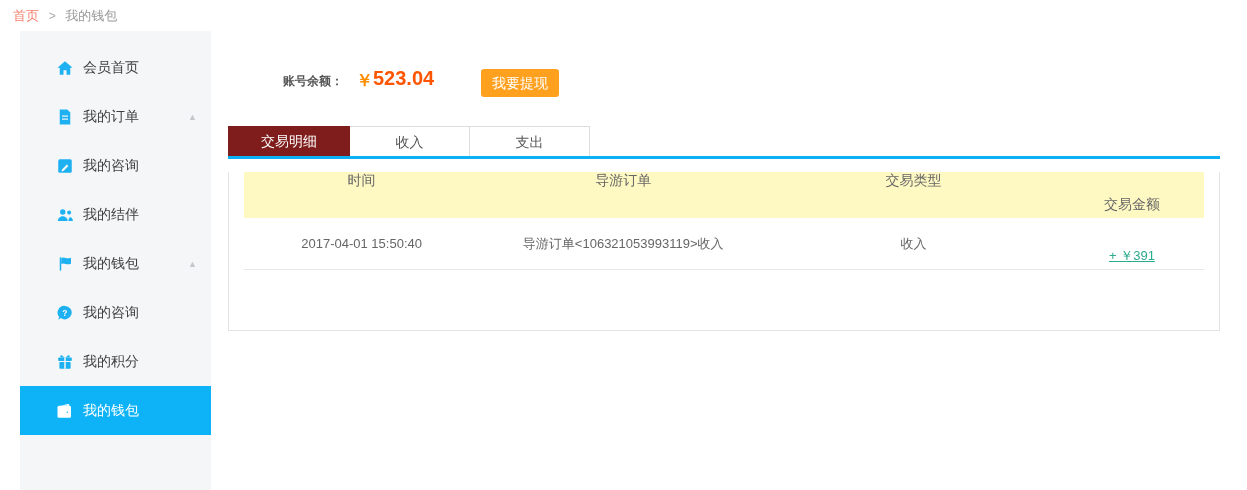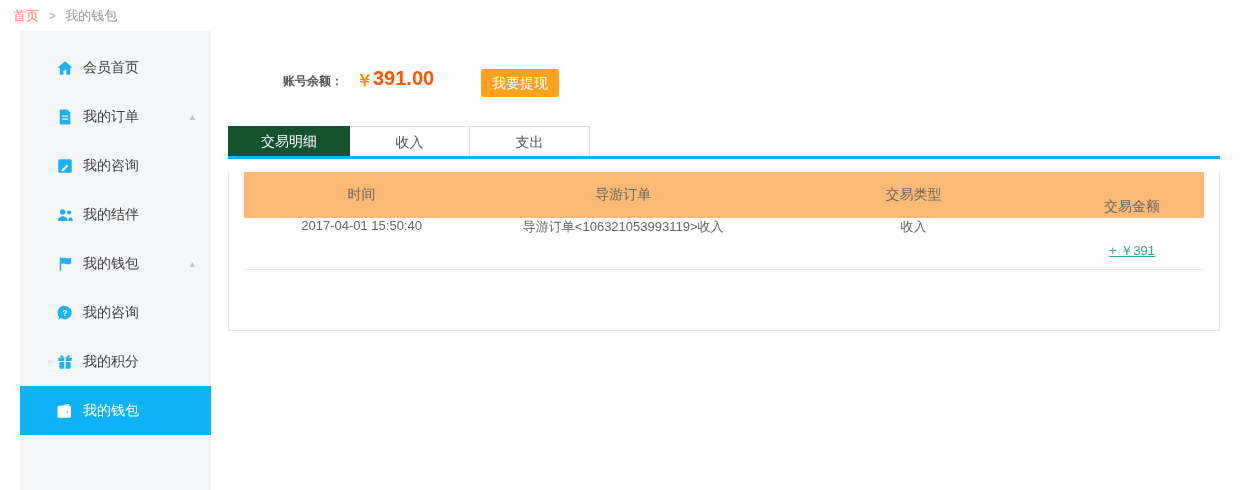--- a/index.html
+++ b/index.html
@@ -34,30 +34,30 @@
   .balance-label { position:absolute; left:55px; top:43px; font-size:12px; color:#555;font-weight:bold; }
   .balance-yen { position:absolute; left:128px; top:39px; font-size:17px; font-weight:bold; color:#ff8d00; }
   .balance-amount { position:absolute; left:145px; top:37px; font-size:20px; font-weight:bold; color:#ff5500; }
   .withdraw-btn { position:absolute; left:253px; top:39px; width:78px; height:28px;
     background:#ffa11f; color:#fff; font-size:14px; border:none; border-radius:3px;
     cursor:pointer; line-height:28px; text-align:center; }
 
   
   .tabs { position:relative; margin-top:30px; height:30px; display:flex; }
   .tab { height:30px; line-height:30px; text-align:center; font-size:14px; cursor:pointer; }
-  .tab.active { width:122px; background:#14532d; color:#fff; }
+  .tab.active { width:122px; background:#7f1d1d; color:#fff; }
   .tab.plain { width:120px; background:#fff; color:#555;
     border:1px solid #ddd; border-bottom:none; border-left:none; }
   .tab-underline { width:992px; height:3px; background:#0ab2f5; }
 
   
   .panel { width:992px; height:159px; border:1px solid #e4e4e4; border-top:none; background:#fff; }
-  .thead { margin:13px 15px 0 15px; height:46px; background:#fdba74;
-    display:flex; align-items:center; }
-  .trow { margin:0 15px; height:52px; display:flex; align-items:flex-start;
+  .thead { margin:13px 15px 0 15px; height:46px; background:#fef9c3;
+    display:flex; }
+  .trow { margin:0 15px; height:52px; display:flex; align-items:center;
     border-bottom:1px solid #e8e8e8; }
   .c1 { width:24.5%; text-align:center; }
   .c2 { width:30%; text-align:center; }
   .c3 { width:30.5%; text-align:center; }
   .c4 { width:15%; text-align:center;margin-top:24px; }
   .thead div { font-size:14px; color:#666; }
   .trow .cell { font-size:13px; color:#666; }
   .trow .amount { color:#2bab8e; font-size:13px;text-decoration:underline; }
 </style>
 </head>
@@ -163,21 +163,21 @@
       <span class="lbl">我的钱包</span>
     </div>
 
   </div>
 
   <div class="main">
 
     <div class="balance-row">
       <span class="balance-label">账号余额：</span>
       <span class="balance-yen">￥</span>
-      <span class="balance-amount">391.00</span>
+      <span class="balance-amount">523.04</span>
       <button class="withdraw-btn">我要提现</button>
     </div>
 
     <div class="tabs">
       <div class="tab active">交易明细</div>
       <div class="tab plain">收入</div>
       <div class="tab plain">支出</div>
     </div>
     <div class="tab-underline"></div>
 

